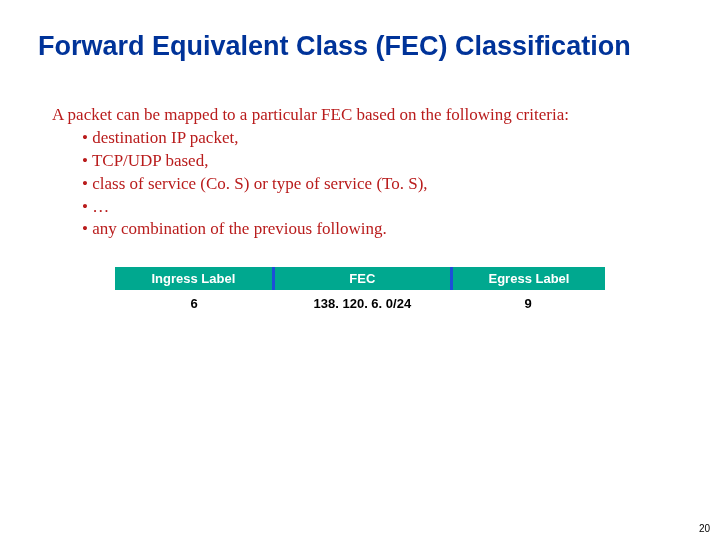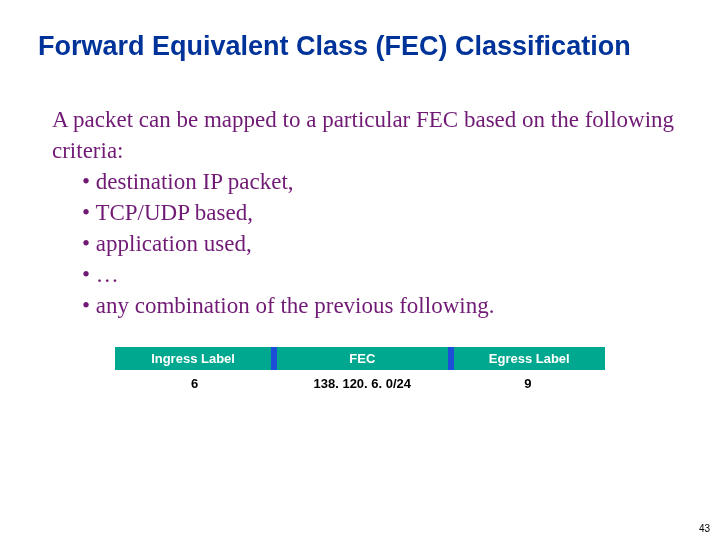--- a/index.html
+++ b/index.html
@@ -16,23 +16,23 @@
   }
   .title {
     color: #003399;
     font-weight: bold;
     font-size: 27px;
     line-height: 1.25;
     margin-bottom: 40px;
   }
   .body {
     padding-left: 14px;
-    color: #701a75;
+    color: #b91c1c;
     font-family: "Times New Roman", Times, serif;
-    font-size: 23px;
+    font-size: 17px;
     line-height: 1.35;
   }
   .bullets {
     padding-left: 30px;
   }
   .bullet-line::before {
     content: "• ";
   }
   .table-wrap {
     margin: 26px auto 0 auto;
@@ -43,21 +43,21 @@
     width: 100%;
     font-family: Arial, Helvetica, sans-serif;
   }
   th {
     background: #00a88f;
     color: #fff;
     font-weight: bold;
     font-size: 13px;
     padding: 4px 6px;
     text-align: center;
-    border-right: 6px solid #1d4ed8;
+    border-right: 3px solid #1d4ed8;
   }
   th:last-child { border-right: none; }
   td {
     color: #000;
     font-size: 13px;
     font-weight: bold;
     text-align: center;
     padding: 6px 6px;
   }
   .page-num {
@@ -73,21 +73,21 @@
 <body>
 
 <div class="slide">
   <h1 class="title">Forward Equivalent Class (FEC) Classification</h1>
 
   <div class="body">
     <div>A packet can be mapped to a particular FEC based on the following criteria:</div>
     <div class="bullets">
       <div class="bullet-line">destination IP packet,</div>
       <div class="bullet-line">TCP/UDP based,</div>
-      <div class="bullet-line">application used,</div>
+      <div class="bullet-line">class of service (Co. S) or type of service (To. S),</div>
       <div class="bullet-line">…</div>
       <div class="bullet-line">any combination of the previous following.</div>
     </div>
   </div>
 
   <div class="table-wrap">
     <table>
       <thead>
         <tr>
           <th>Ingress Label</th>
@@ -99,13 +99,13 @@
         <tr>
           <td>6</td>
           <td>138. 120. 6. 0/24</td>
           <td>9</td>
         </tr>
       </tbody>
     </table>
   </div>
 </div>
 
-<div class="page-num">43</div>
+<div class="page-num">20</div>
 
 </body></html>

